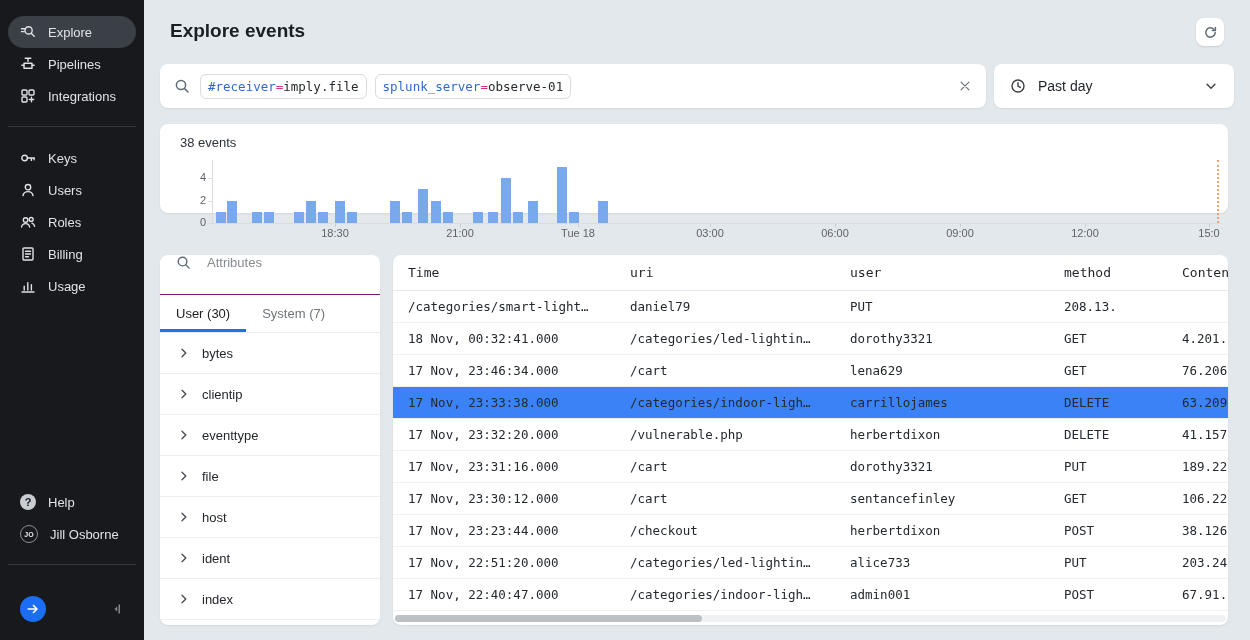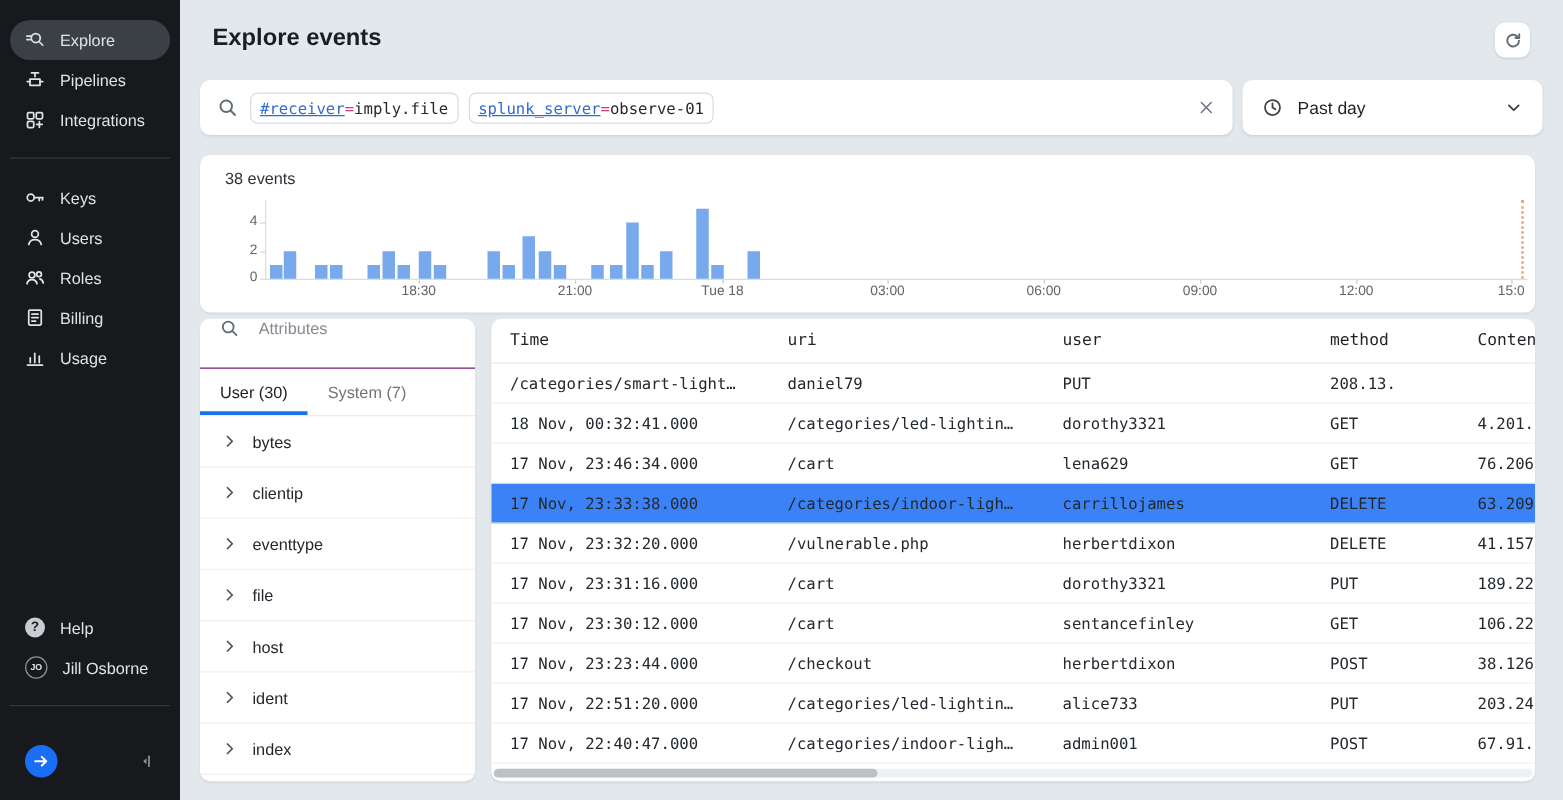--- a/index.html
+++ b/index.html
@@ -34,34 +34,34 @@
     justify-content:center; color:#5f6b76; cursor:pointer; }
 
   .card { position:absolute; background:#fff; border-radius:8px; box-shadow:0 1px 2px rgba(27,35,44,.08); }
 
   
   .search-card { left:16px; top:64px; width:826px; height:44px; display:flex; align-items:center; padding:0 14px; }
   .search-card .mag { color:#5f6b76; margin-right:10px; }
   .tokens { display:flex; gap:8px; flex:1; }
   .token { display:flex; align-items:center; height:25px; padding:0 7px; border:1px solid #d7dce1;
     border-radius:6px; font-family:"DejaVu Sans Mono", monospace; font-size:12.5px; cursor:pointer; background:#fff; }
-  .tok-key { color:#2e6bd0;text-decoration:underline; }
+  .tok-key { color:#2e6bd0; }
   .tok-op  { color:#d63384; }
   .tok-val { color:#24292e; }
   .clear-x { color:#6b7280; cursor:pointer; display:flex; }
 
   
   .range-card { left:850px; top:64px; width:240px; height:44px; display:flex; align-items:center;
     padding:0 16px; cursor:pointer; }
   .range-card .clock { color:#3c4043; margin-right:12px; display:flex; }
   .range-label { flex:1; font-size:14px; color:#1e2227; font-weight:500; }
   .range-chev { color:#3c4043; display:flex; }
 
   
-  .hist-card { left:16px; top:124px; width:1068px; height:126px; }
+  .hist-card { left:16px; top:124px; width:1068px; height:89px; }
   .hist-title { position:absolute; left:20px; top:11px; font-size:13px; color:#2d333a; }
   .plot { position:absolute; left:52px; top:36px; width:1010px; height:63px; }
   .axis-y { position:absolute; left:52px; top:36px; width:1px; height:64px; background:#dadce0; }
   .baseline { position:absolute; left:52px; top:99px; width:1010px; height:1px; background:#dadce0; }
   .bar { position:absolute; bottom:0; width:10px; background:#78a9ec; }
   .ytick-label { position:absolute; font-size:11px; color:#5f6368; width:16px; text-align:right; }
   .ytick-mark { position:absolute; width:4px; height:1px; background:#dadce0; }
   .xtick-label { position:absolute; top:103px; font-size:11px; color:#5f6368; transform:translateX(-50%); white-space:nowrap; }
   .xtick-mark { position:absolute; top:100px; width:1px; height:3px; background:#c9ccd1; }
   .now-line { position:absolute; top:36px; height:63px; width:0; border-left:2px dotted #f0a474; }

